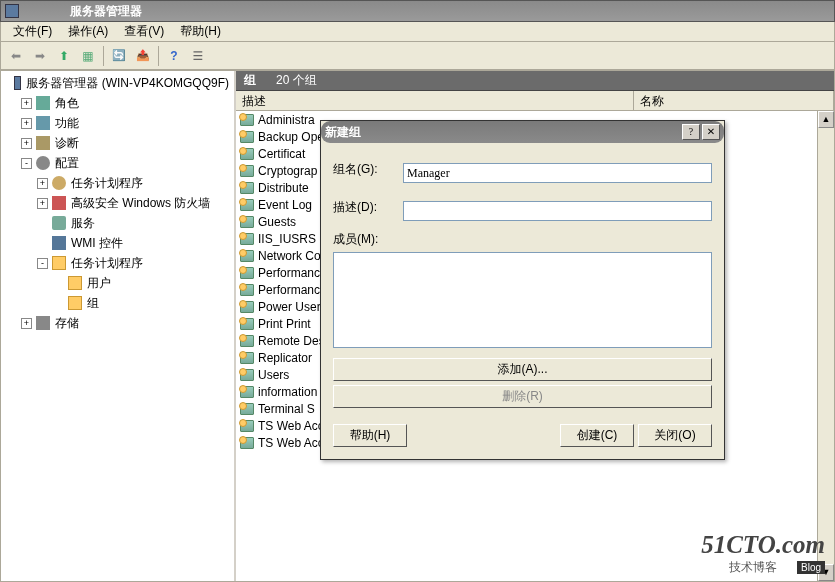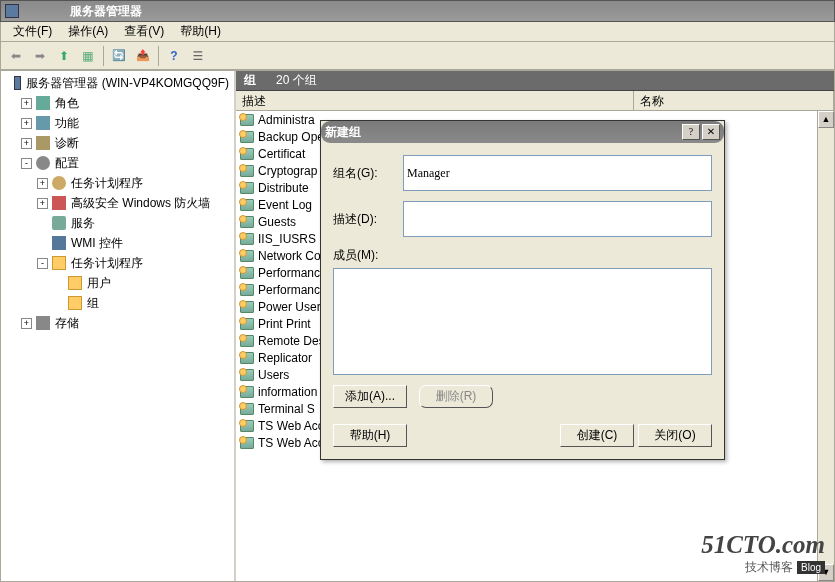--- a/index.html
+++ b/index.html
@@ -67,34 +67,34 @@
 .gicon::before { content: ""; position: absolute; width: 6px; height: 6px; background: #fc6; border-radius: 50%; top: -2px; left: -2px; border: 1px solid #c93; }
 
 
 .dialog { position: absolute; left: 320px; top: 120px; width: 405px; height: 340px; background: #ece9d8; border: 1px solid #333; box-shadow: 2px 2px 4px rgba(0,0,0,0.3); display: flex; flex-direction: column; }
 .dtitle { height: 22px; background: linear-gradient(#7a7a7a, #8a8a8a); color: #fff; display: flex; align-items: center; padding: 0 4px; border-radius: 9px; }
 .dtitle .dtxt { flex: 1; font-weight: bold; }
 .dbtn { width: 18px; height: 16px; background: #d4d0c8; border: 1px solid #fff; border-right-color: #555; border-bottom-color: #555; font-size: 10px; text-align: center; line-height: 14px; margin-left: 2px; cursor: default; font-family: Tahoma; color: #000; }
 .dbody { flex: 1; padding: 12px; display: flex; flex-direction: column; gap: 10px; }
 .frow { display: flex; align-items: center; }
 .frow .flabel { width: 70px; }
-.frow input { flex: 1; height: 36px; border: 1px solid #7f9db9; padding: 1px 3px; background: #fff; font-family: Tahoma; }
+.frow input { flex: 1; height: 20px; border: 1px solid #7f9db9; padding: 1px 3px; background: #fff; font-family: Tahoma; margin-top: 8px; }
 .mlabel { margin-bottom: -6px; }
 .members { flex: 1; border: 1px solid #7f9db9; background: #fff; }
-.btnrow { display: flex; gap: 12px; }
+.btnrow { display: flex; gap: 4px; flex-direction: column; }
 .wbtn { height: 23px; padding: 0 8px; min-width: 74px; background: #ece9d8; border: 1px solid #555; border-top-color: #fff; border-left-color: #fff; cursor: default; text-align: center; }
-.wbtn.dis { color: #888; border-radius: 7px; }
+.wbtn.dis { color: #888; }
 .dfooter { display: flex; justify-content: space-between; padding-top: 6px; }
 .dfooter .rgrp { display: flex; gap: 4px; }
 
 
 .wm { position: absolute; right: 10px; bottom: 6px; text-align: right; color: #666; }
 .wm .wm1 { font-size: 25px; font-weight: bold; color: #444; font-style: italic; font-family: Georgia, serif; }
 .wm .wm2 { font-size: 12px; color: #555; }
-.wm .blog { background: #333; color: #fff; padding: 1px 4px; font-size: 10px; margin-left: 4px; }
+.wm .blog { background: #333; color: #fff; padding: 1px 4px; font-size: 10px; margin-left: 20px; }
 
 .rscroll { width: 17px; background: #ece9d8; border-left: 1px solid #aca899; display: flex; flex-direction: column; }
 .sarrow { height: 17px; border: 1px solid #fff; border-right-color: #888; border-bottom-color: #888; text-align: center; font-size: 9px; line-height: 15px; background: #d4d0c8; }
 .strack { flex: 1; }
 </style>
 </head>
 <body>
 
 <div class="titlebar">
   <div class="ticon"></div>

